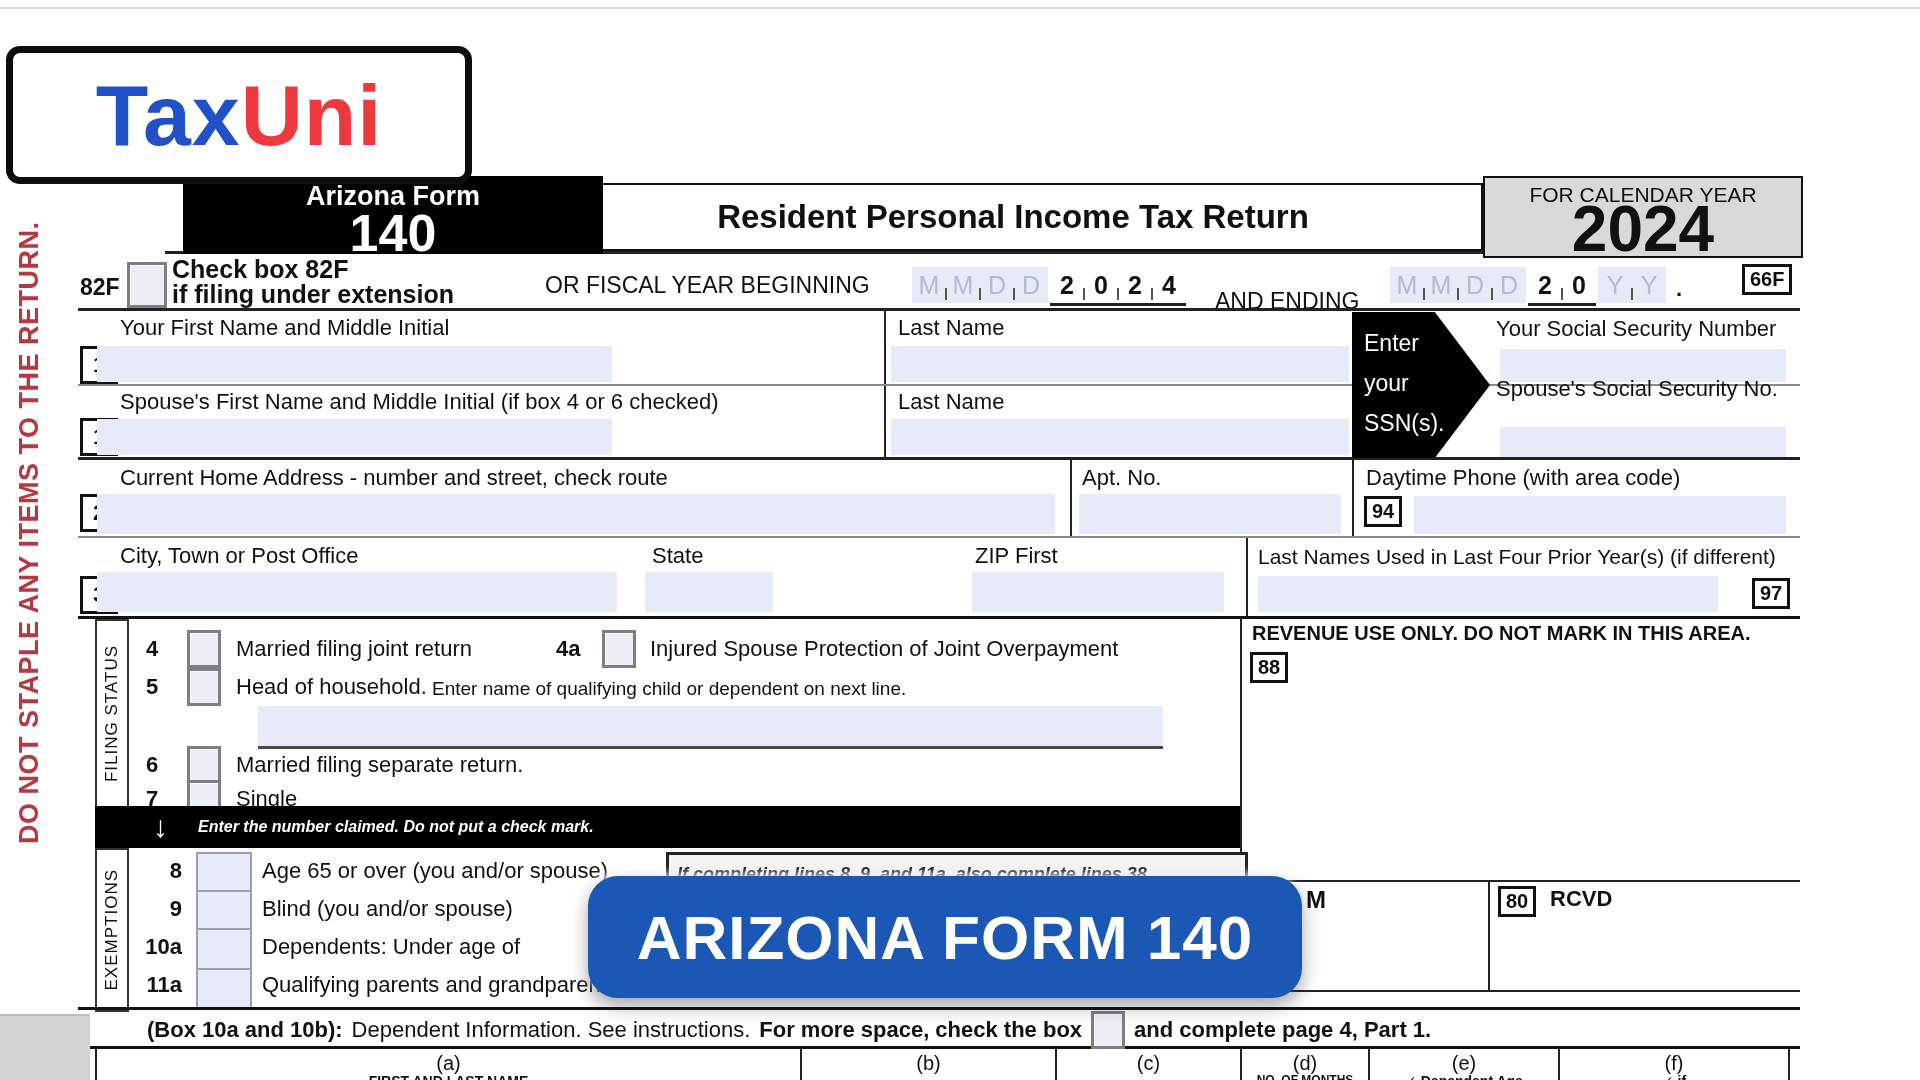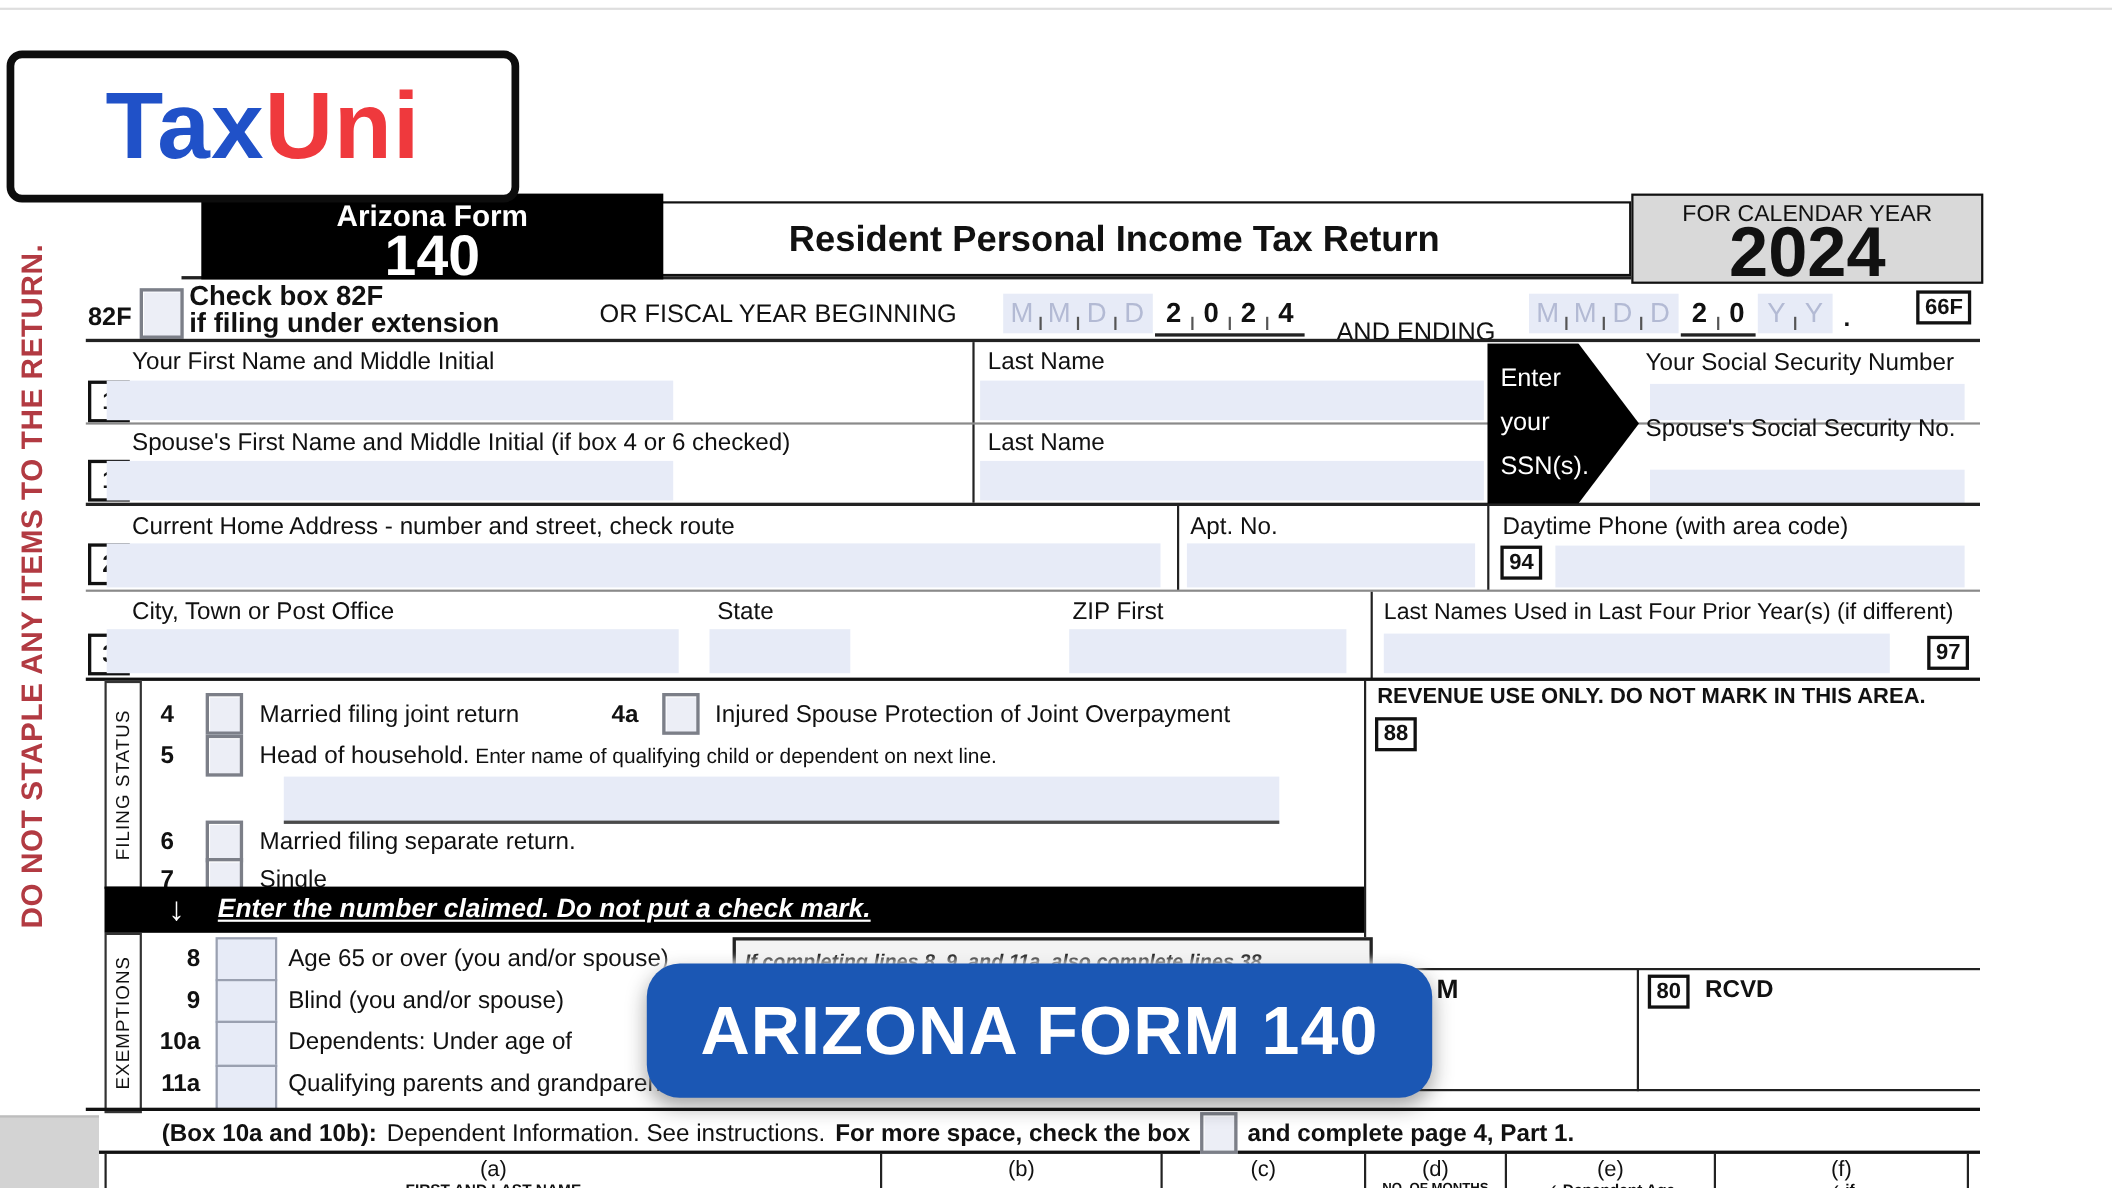--- a/index.html
+++ b/index.html
@@ -52,21 +52,21 @@
   .ssn-arrow span{position:absolute;left:12px;font-size:23px;font-weight:normal;}
   
   .vcell{position:absolute;border:2px solid #333;background:#fff;display:flex;align-items:center;
          justify-content:center;}
   .vcell span{writing-mode:vertical-rl;transform:rotate(180deg);font-size:17px;letter-spacing:1px;
               white-space:nowrap;}
   
   .claim-bar{position:absolute;left:95px;top:806px;width:1145px;height:42px;background:#000;
              color:#fff;display:flex;align-items:center;z-index:3;}
   .claim-bar .arr{font-size:30px;font-weight:bold;margin-left:58px;}
-  .claim-bar .txt{font-size:24px;font-weight:bold;font-style:italic;margin-left:30px;text-decoration:underline;}
+  .claim-bar .txt{font-size:16px;font-weight:bold;font-style:italic;margin-left:30px;}
   
   .note-box{position:absolute;left:666px;top:852px;width:560px;height:38px;border:3px solid #222;
             background:#f4f4f4;font-size:18px;font-weight:bold;font-style:italic;
             display:flex;align-items:center;padding:0 8px;white-space:nowrap;overflow:hidden;z-index:2;}
   
   .banner{position:absolute;left:588px;top:876px;width:714px;height:122px;background:#1b57b4;
           border-radius:30px;display:flex;align-items:center;justify-content:center;color:#fff;
           font-size:62px;font-weight:bold;letter-spacing:1px;z-index:30;
           box-shadow:0 8px 18px rgba(30,30,30,.40), -3px -3px 9px rgba(255,255,255,.85);}
   

